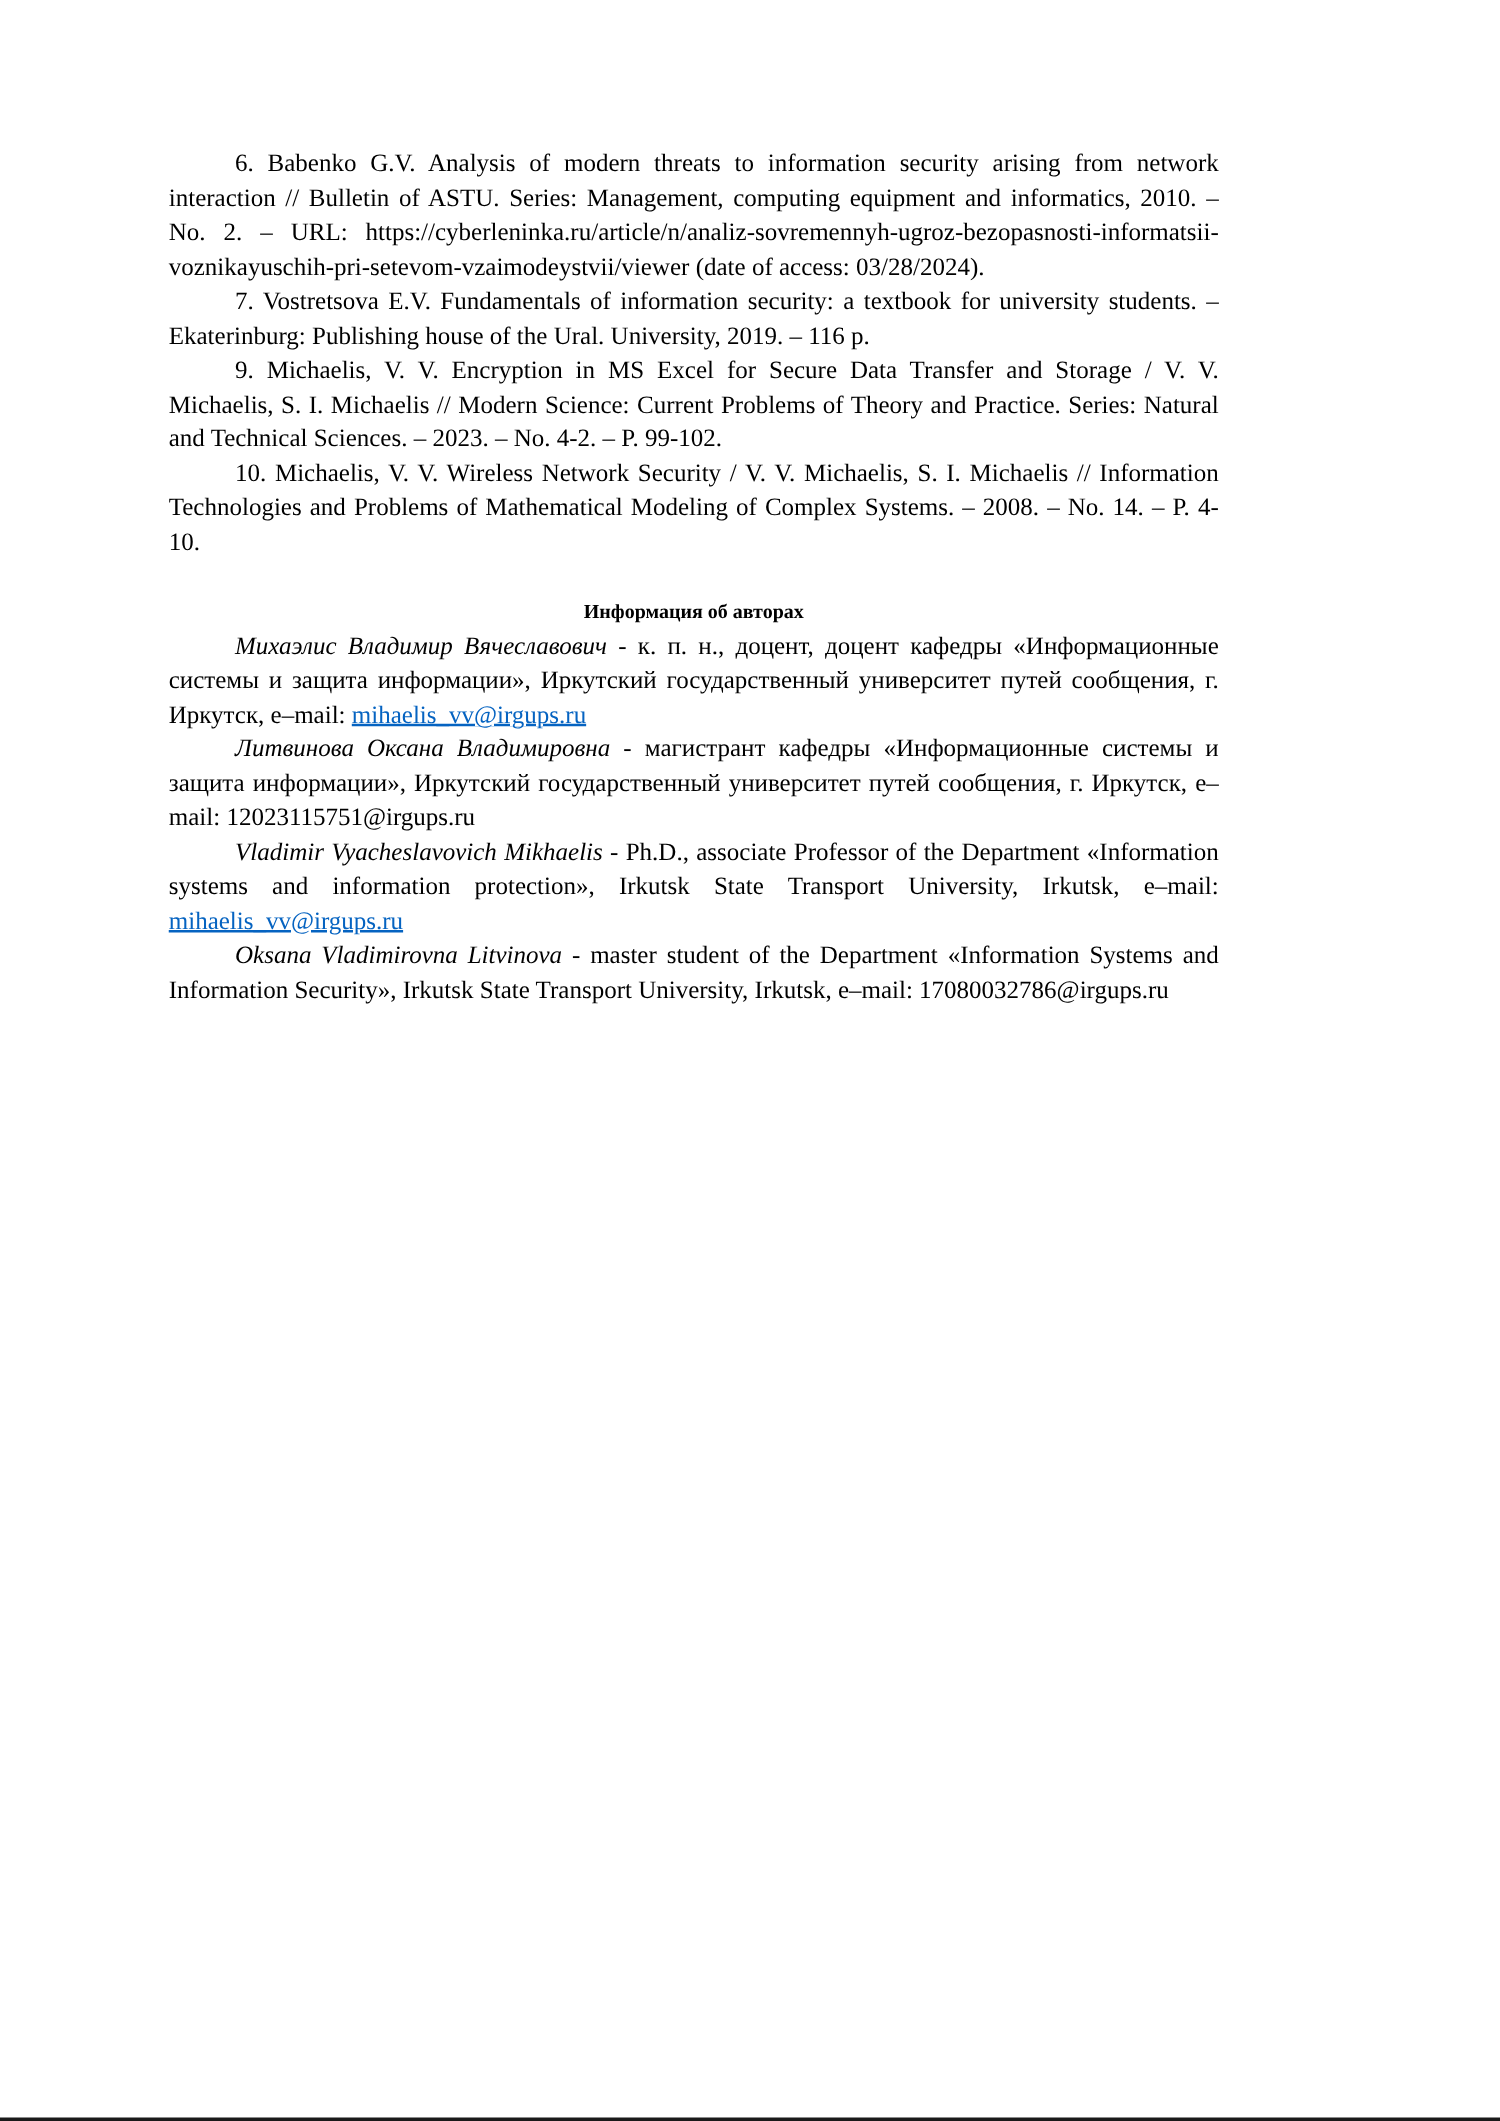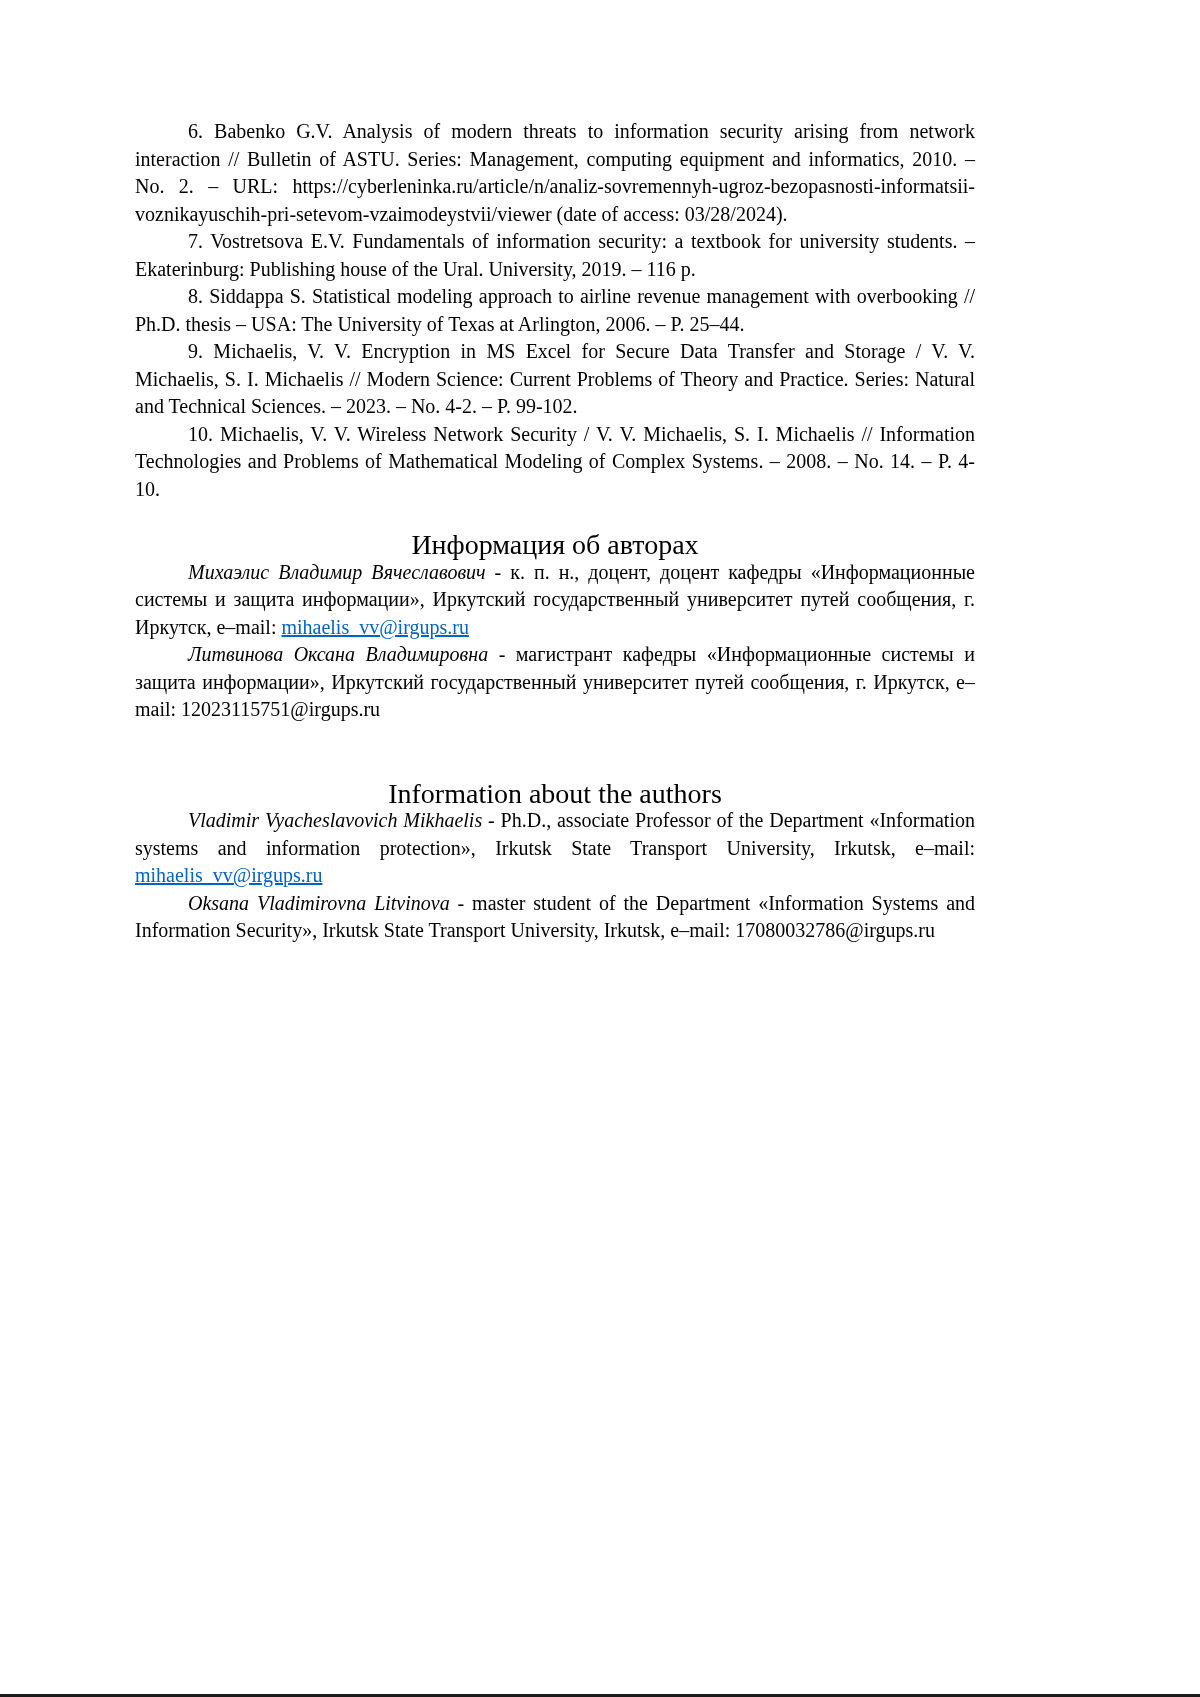--- a/index.html
+++ b/index.html
@@ -27,23 +27,23 @@
     background:var(--page-bg);
   }
   .content{
     width:840px;
   }
   p.para{
     text-align:justify;
     text-indent:53px;
   }
   h3.section-heading{
-    font-size:28px;
+    font-size:16px;
     line-height:27.5px;
-    font-weight:normal;
+    font-weight:bold;
     text-align:center;
     text-indent:0;
   }
   .heading-ru{margin-top:28px;}
   .heading-en{margin-top:56px;}
   .author-name{
     font-style:italic;
   }
   a.email-link{
     color:var(--link-color);
@@ -61,39 +61,37 @@
 </style>
 </head>
 <body>
 
 <div class="page">
   <div class="content">
 
     <section>
       <p class="para">6. Babenko G.V. Analysis of modern threats to information security arising from network interaction // Bulletin of ASTU. Series: Management, computing equipment and informatics, 2010. – No. 2. – URL: https://cyberleninka.ru/article/n/analiz-sovremennyh-ugroz-bezopasnosti-informatsii-voznikayuschih-pri-setevom-vzaimodeystvii/viewer (date of access: 03/28/2024).</p>
       <p class="para">7. Vostretsova E.V. Fundamentals of information security: a textbook for university students. – Ekaterinburg: Publishing house of the Ural. University, 2019. – 116 p.</p>
-      <p class="para">8. Siddappa S. Statistical modeling approach to airline revenue management with overbooking // Ph.D. thesis – USA: The University of Texas at Arlington, 2006. – P. 25–44.</p>
       <p class="para">9. Michaelis, V. V. Encryption in MS Excel for Secure Data Transfer and Storage / V. V. Michaelis, S. I. Michaelis // Modern Science: Current Problems of Theory and Practice. Series: Natural and Technical Sciences. – 2023. – No. 4-2. – P. 99-102.</p>
       <p class="para">10. Michaelis, V. V. Wireless Network Security / V. V. Michaelis, S. I. Michaelis // Information Technologies and Problems of Mathematical Modeling of Complex Systems. – 2008. – No. 14. – P. 4-10.</p>
     </section>
 
     <section>
       <h3 class="section-heading heading-ru">Информация об авторах</h3>
 
       <p class="para">
         <span class="author-name">Михаэлис Владимир Вячеславович</span><span> - к. п. н., доцент, доцент кафедры «Информационные системы и защита информации», Иркутский государственный университет путей сообщения, г. Иркутск, e–mail: </span><a class="email-link">mihaelis_vv@irgups.ru</a><span></span>
       </p>
 
       <p class="para">
         <span class="author-name">Литвинова Оксана Владимировна</span><span> - магистрант кафедры «Информационные системы и защита информации», Иркутский государственный университет путей сообщения, г. Иркутск, e–mail: 12023115751@irgups.ru</span><a class="email-link"></a><span></span>
       </p>
     </section>
 
     <section>
-      <h3 class="section-heading heading-en">Information about the authors</h3>
 
       <p class="para">
         <span class="author-name">Vladimir Vyacheslavovich Mikhaelis</span><span> - Ph.D., associate Professor of the Department «Information systems and information protection», Irkutsk State Transport University, Irkutsk, e–mail: </span><a class="email-link">mihaelis_vv@irgups.ru</a><span></span>
       </p>
 
       <p class="para">
         <span class="author-name">Oksana Vladimirovna Litvinova</span><span> - master student of the Department «Information Systems and Information Security», Irkutsk State Transport University, Irkutsk, e–mail: 17080032786@irgups.ru</span><a class="email-link"></a><span></span>
       </p>
     </section>
 

